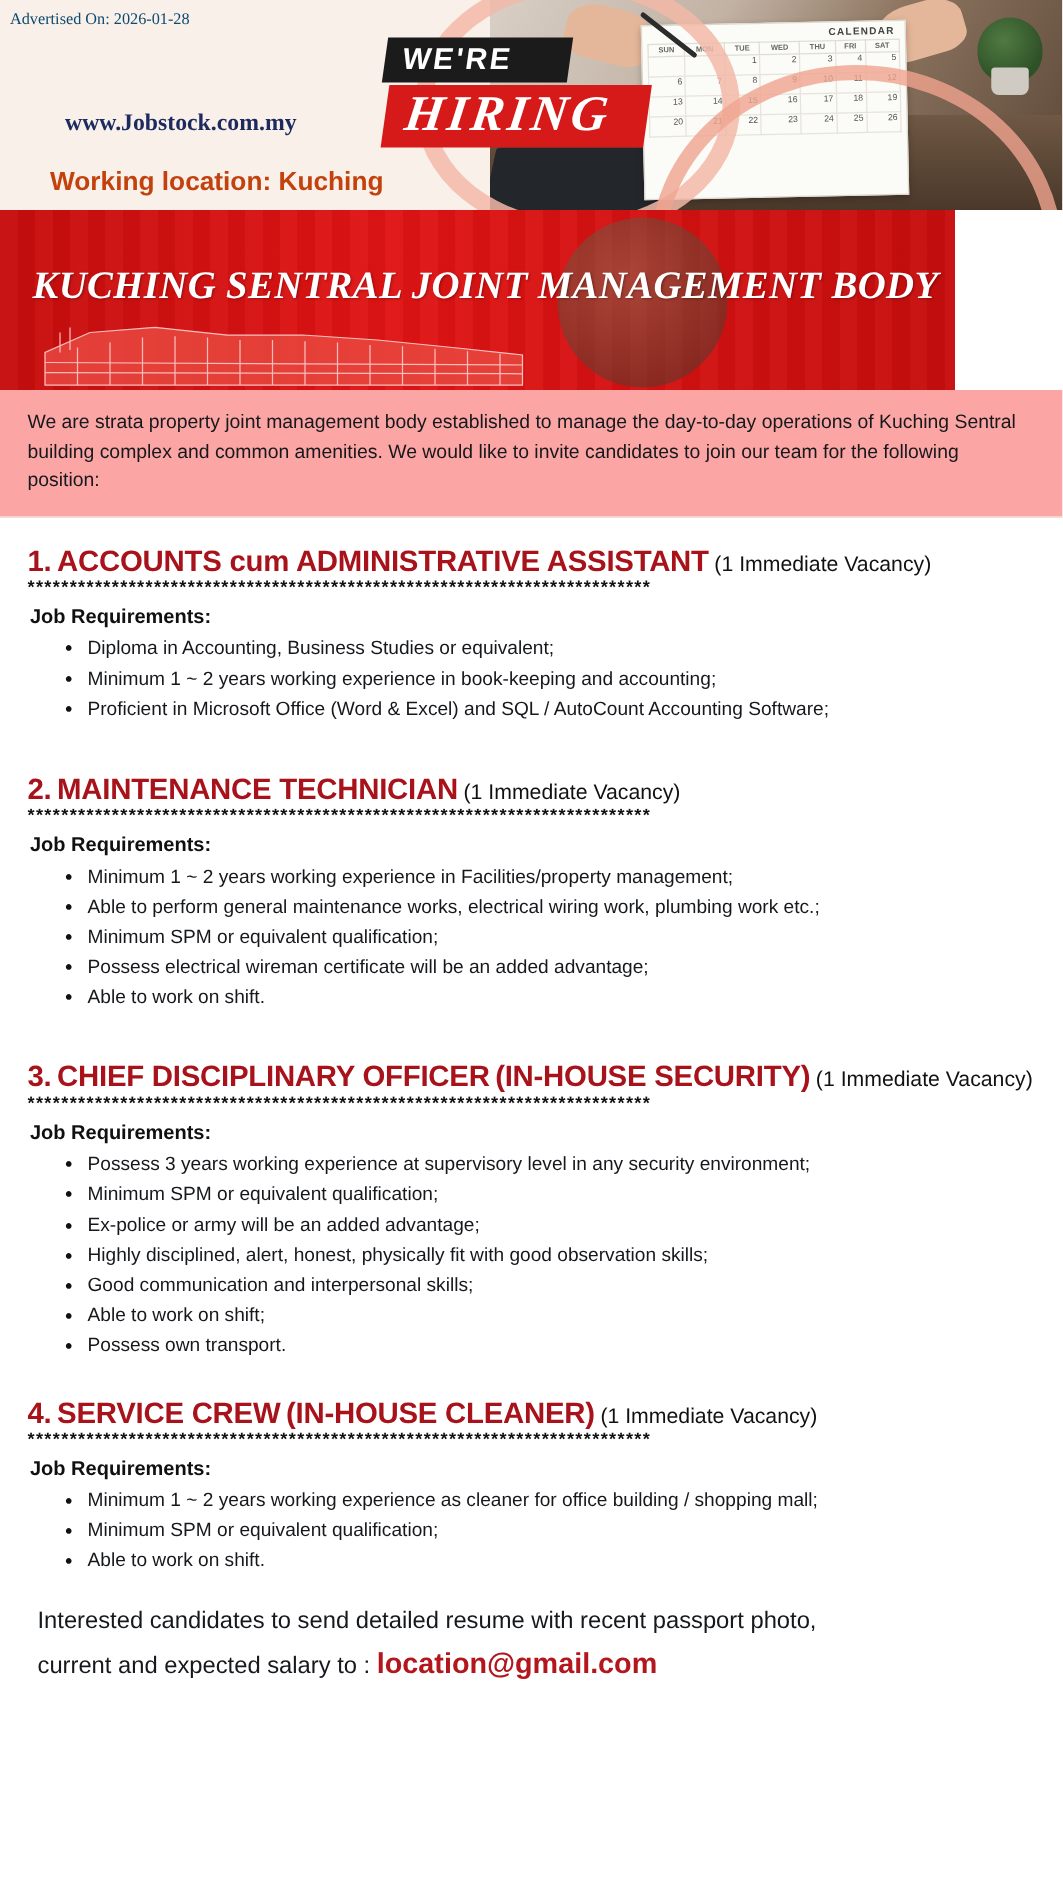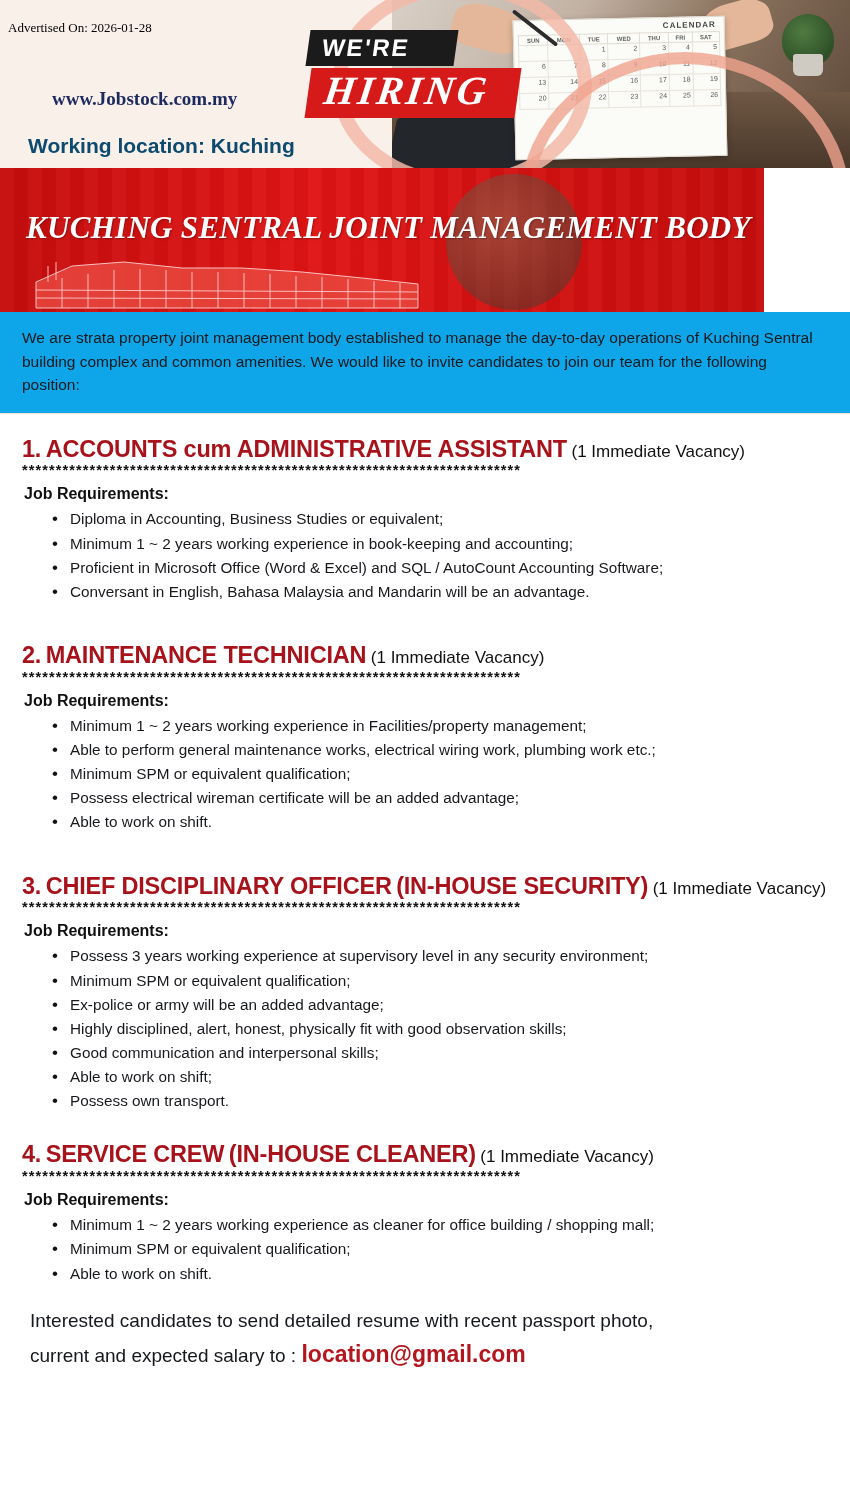--- a/index.html
+++ b/index.html
@@ -17,44 +17,44 @@
   
   .header {
     position: relative;
     width: 850px;
     height: 168px;
     background: #faf0ea;
     overflow: hidden;
   }
   .adv-date {
     position: absolute;
-    top: 20px;
+    top: 7px;
     left: 8px;
     font-family: "Liberation Serif", serif;
     font-size: 13px;
-    color: #000000;
+    color: #0c4a6e;
     z-index: 6;
   }
   .site-url {
     position: absolute;
     top: 88px;
     left: 52px;
     font-family: "Liberation Serif", serif;
     font-weight: bold;
     font-size: 19px;
     color: #1c2a5e;
     z-index: 6;
   }
   .work-loc {
     position: absolute;
     top: 134px;
-    left: 28px;
+    left: 40px;
     font-size: 21px;
     font-weight: bold;
-    color: #0c4a6e;
+    color: #c2410c;
     z-index: 6;
   }
 
   
   .hero-photo {
     position: absolute;
     top: 0;
     left: 392px;
     width: 458px;
     height: 168px;
@@ -247,21 +247,21 @@
     width: 136px;
     height: 136px;
     border-radius: 50%;
     background: radial-gradient(circle at 40% 35%, #8a6a52 0%, #4d382a 80%);
     z-index: 2;
     opacity: .55;
   }
 
   
   .intro {
-    background: #0ea5e9;
+    background: #fca5a5;
     padding: 14px 22px 16px 22px;
     font-size: 15.5px;
     line-height: 1.52;
     color: #16181c;
     border-bottom: 1px solid #efe3d9;
   }
 
   
   .content {
     padding: 10px 0 0 22px;
@@ -448,21 +448,20 @@
       <span class="job-title">1.</span>
       <span class="job-title">ACCOUNTS cum ADMINISTRATIVE ASSISTANT</span>
       <span class="vacancy">(1 Immediate Vacancy)</span>
     </div>
     <div class="stars">**************************************************************************</div>
     <div class="req-head">Job Requirements:</div>
     <ul class="reqs">
       <li>Diploma in Accounting, Business Studies or equivalent;</li>
       <li>Minimum 1 ~ 2 years working experience in book-keeping and accounting;</li>
       <li>Proficient in Microsoft Office (Word &amp; Excel) and SQL / AutoCount Accounting Software;</li>
-      <li>Conversant in English, Bahasa Malaysia and Mandarin will be an advantage.</li>
     </ul>
   </div>
 
   <div class="gap-lg"></div>
 
   <div class="job-block">
     <div class="job-title-line">
       <span class="job-title">2.</span>
       <span class="job-title">MAINTENANCE TECHNICIAN</span>
       <span class="vacancy">(1 Immediate Vacancy)</span>

